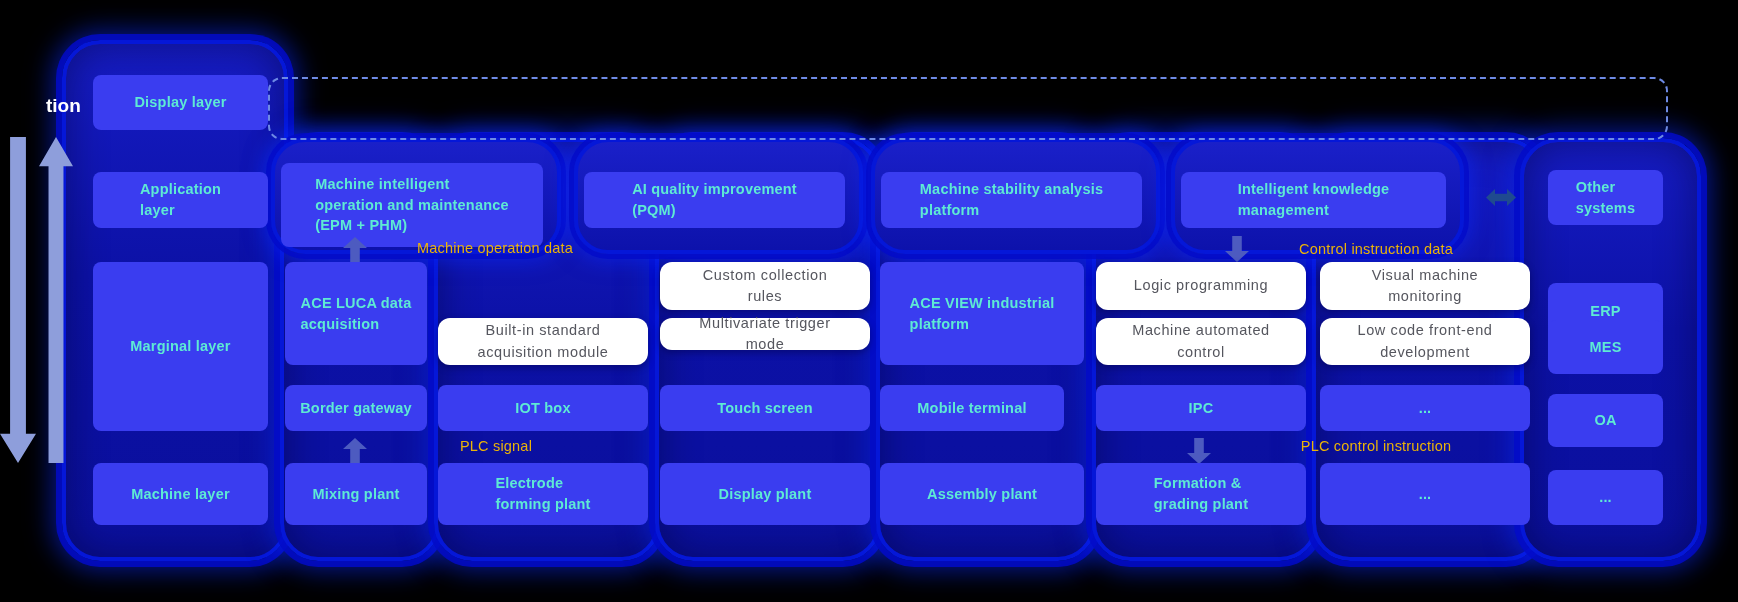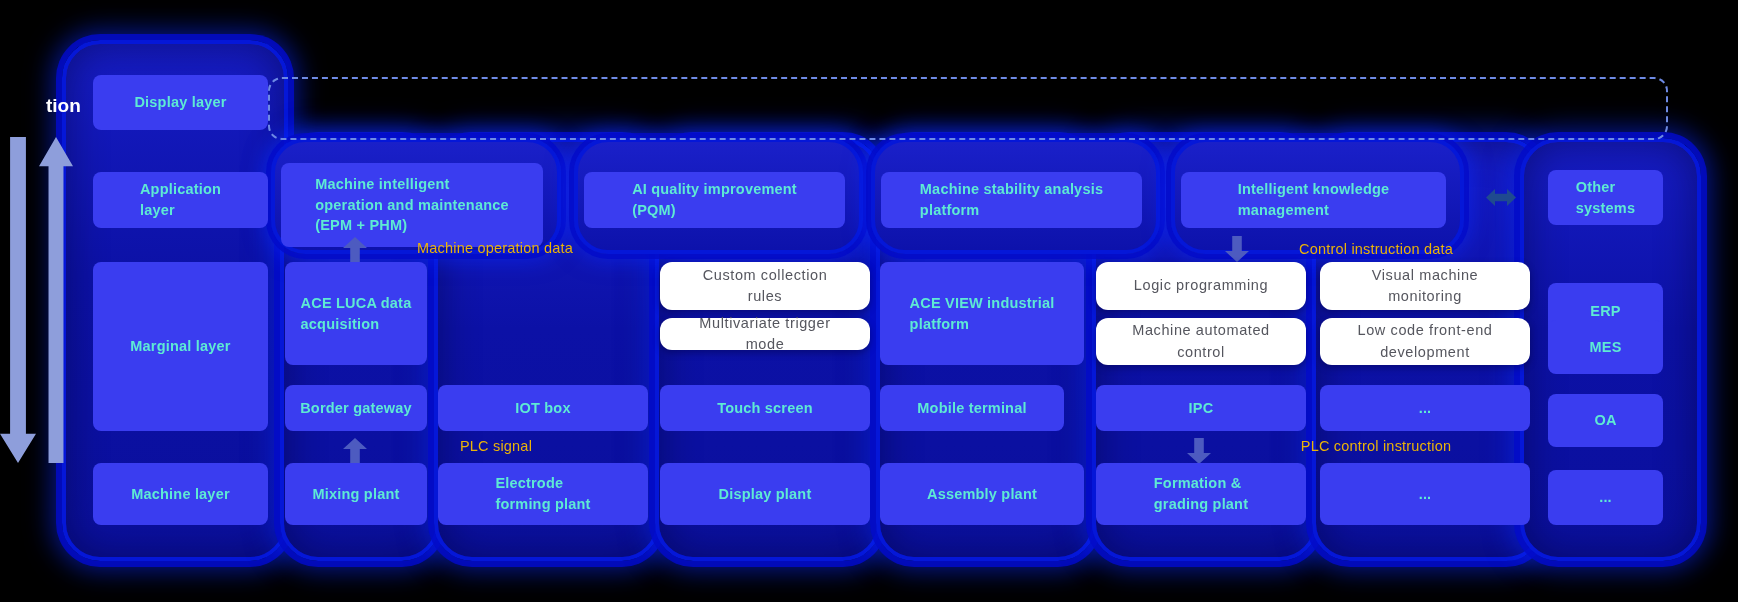--- a/index.html
+++ b/index.html
@@ -94,20 +94,22 @@
   <div class="box" style="left:1548px;top:170px;width:115px;height:55px;">Other
 systems</div>
 
   <div class="arrow up" style="left:343px;top:237px;"></div>
   <div class="flow" style="left:495px;top:240px;">Machine operation data</div>
   <div class="arrow down" style="left:1225px;top:236px;"></div>
   <div class="flow" style="left:1376px;top:241px;">Control instruction data</div>
 
   <div class="box" style="left:285px;top:262px;width:142px;height:103px;">ACE LUCA data
 acquisition</div>
+  <div class="wbox" style="left:438px;top:318px;width:210px;height:47px;">Built-in standard
+acquisition module</div>
   <div class="wbox" style="left:660px;top:262px;width:210px;height:48px;">Custom collection
 rules</div>
   <div class="wbox" style="left:660px;top:318px;width:210px;height:32px;">Multivariate trigger
 mode</div>
   <div class="box" style="left:880px;top:262px;width:204px;height:103px;">ACE VIEW industrial
 platform</div>
   <div class="wbox" style="left:1096px;top:262px;width:210px;height:48px;">Logic programming</div>
   <div class="wbox" style="left:1096px;top:318px;width:210px;height:47px;">Machine automated
 control</div>
   <div class="wbox" style="left:1320px;top:262px;width:210px;height:48px;">Visual machine

